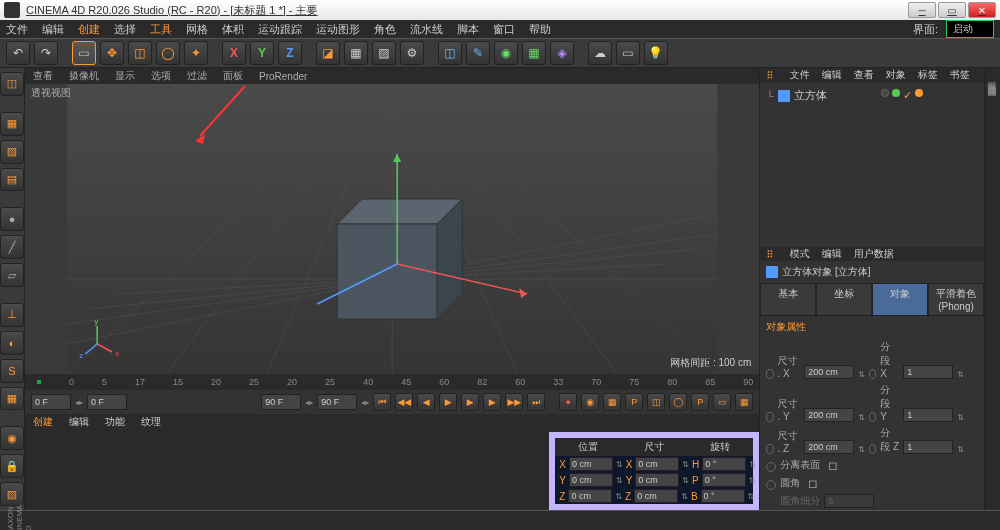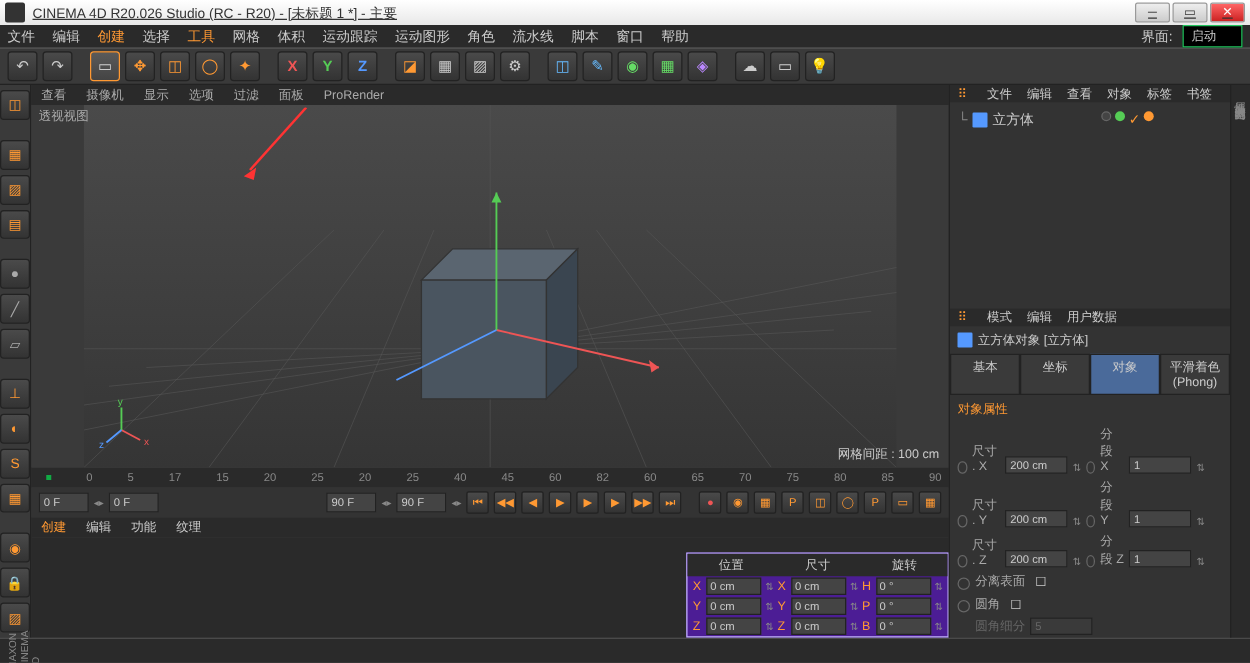--- a/index.html
+++ b/index.html
@@ -33,21 +33,21 @@
 .viewport { flex: 1; background: #3a3a3a; position: relative; overflow: hidden; min-height: 290px; }
 .vp-label { position: absolute; left: 6px; top: 2px; font-size: 10px; color: #aaa; }
 .vp-info { position: absolute; right: 8px; bottom: 4px; font-size: 10px; color: #ccc; }
 .vp-canvas { width: 100%; height: 100%; }
 .timeline { height: 16px; background: #2a2a2a; display: flex; align-items: center; font-size: 9px; color: #888; padding: 0 6px; gap: 28px; }
 .timeline-bar { height: 4px; background: #1a4; margin-left: 6px; width: 4px; }
 .playback { height: 24px; background: #333; display: flex; align-items: center; padding: 0 6px; gap: 4px; }
 .pb-field { width: 40px; height: 16px; background: #444; border: 1px solid #222; color: #ccc; font-size: 9px; padding: 0 3px; }
 .pb-btn { width: 18px; height: 18px; background: linear-gradient(#4a4a4a,#333); border: 1px solid #222; border-radius: 2px; display: flex; align-items: center; justify-content: center; font-size: 9px; cursor: pointer; color: #ff9933; }
 .bottom-tabs { height: 16px; background: #2a2a2a; display: flex; align-items: center; padding: 0 8px; gap: 16px; font-size: 10px; }
-.coord-panel { position: absolute; right: 0; bottom: 0; width: 210px; background: #4c1d95; border: 1px solid #c4b5fd; font-size: 10px; }
+.coord-panel { position: absolute; right: 0; bottom: 0; width: 210px; background: #0f172a; border: 6px solid #c4b5fd; font-size: 10px; }
 .coord-hdr { display: flex; background: #2a2a2a; }
 .coord-hdr span { flex: 1; text-align: center; padding: 2px; }
 .coord-row { display: flex; align-items: center; padding: 1px 4px; gap: 3px; }
 .coord-label { width: 10px; color: #ff9933; }
 .coord-field { width: 44px; height: 14px; background: #444; border: 1px solid #222; color: #ccc; font-size: 9px; padding: 0 2px; }
 .coord-spin { width: 8px; font-size: 8px; color: #888; }
 .coord-foot { display: flex; padding: 2px; gap: 4px; }
 .coord-dd { flex: 1; background: #444; border: 1px solid #222; font-size: 9px; padding: 1px 3px; }
 .coord-btn { background: #444; border: 1px solid #222; padding: 1px 8px; font-size: 9px; }
 .right { width: 300px; background: #333; border-left: 1px solid #222; display: flex; flex-direction: column; position: relative; }
@@ -228,21 +228,21 @@
         <span>15</span>
         <span>20</span>
         <span>25</span>
         <span>20</span>
         <span>25</span>
         <span>40</span>
         <span>45</span>
         <span>60</span>
         <span>82</span>
         <span>60</span>
-        <span>65</span>
+        <span>33</span>
         <span>70</span>
         <span>75</span>
         <span>80</span>
         <span>85</span>
         <span>90</span>
       </div>
     <div class="playback">
       <input class="pb-field" value="0 F" style="">
       <span style="color:#888;font-size:8px">◂▸</span>
       <input class="pb-field" value="0 F" style="">

